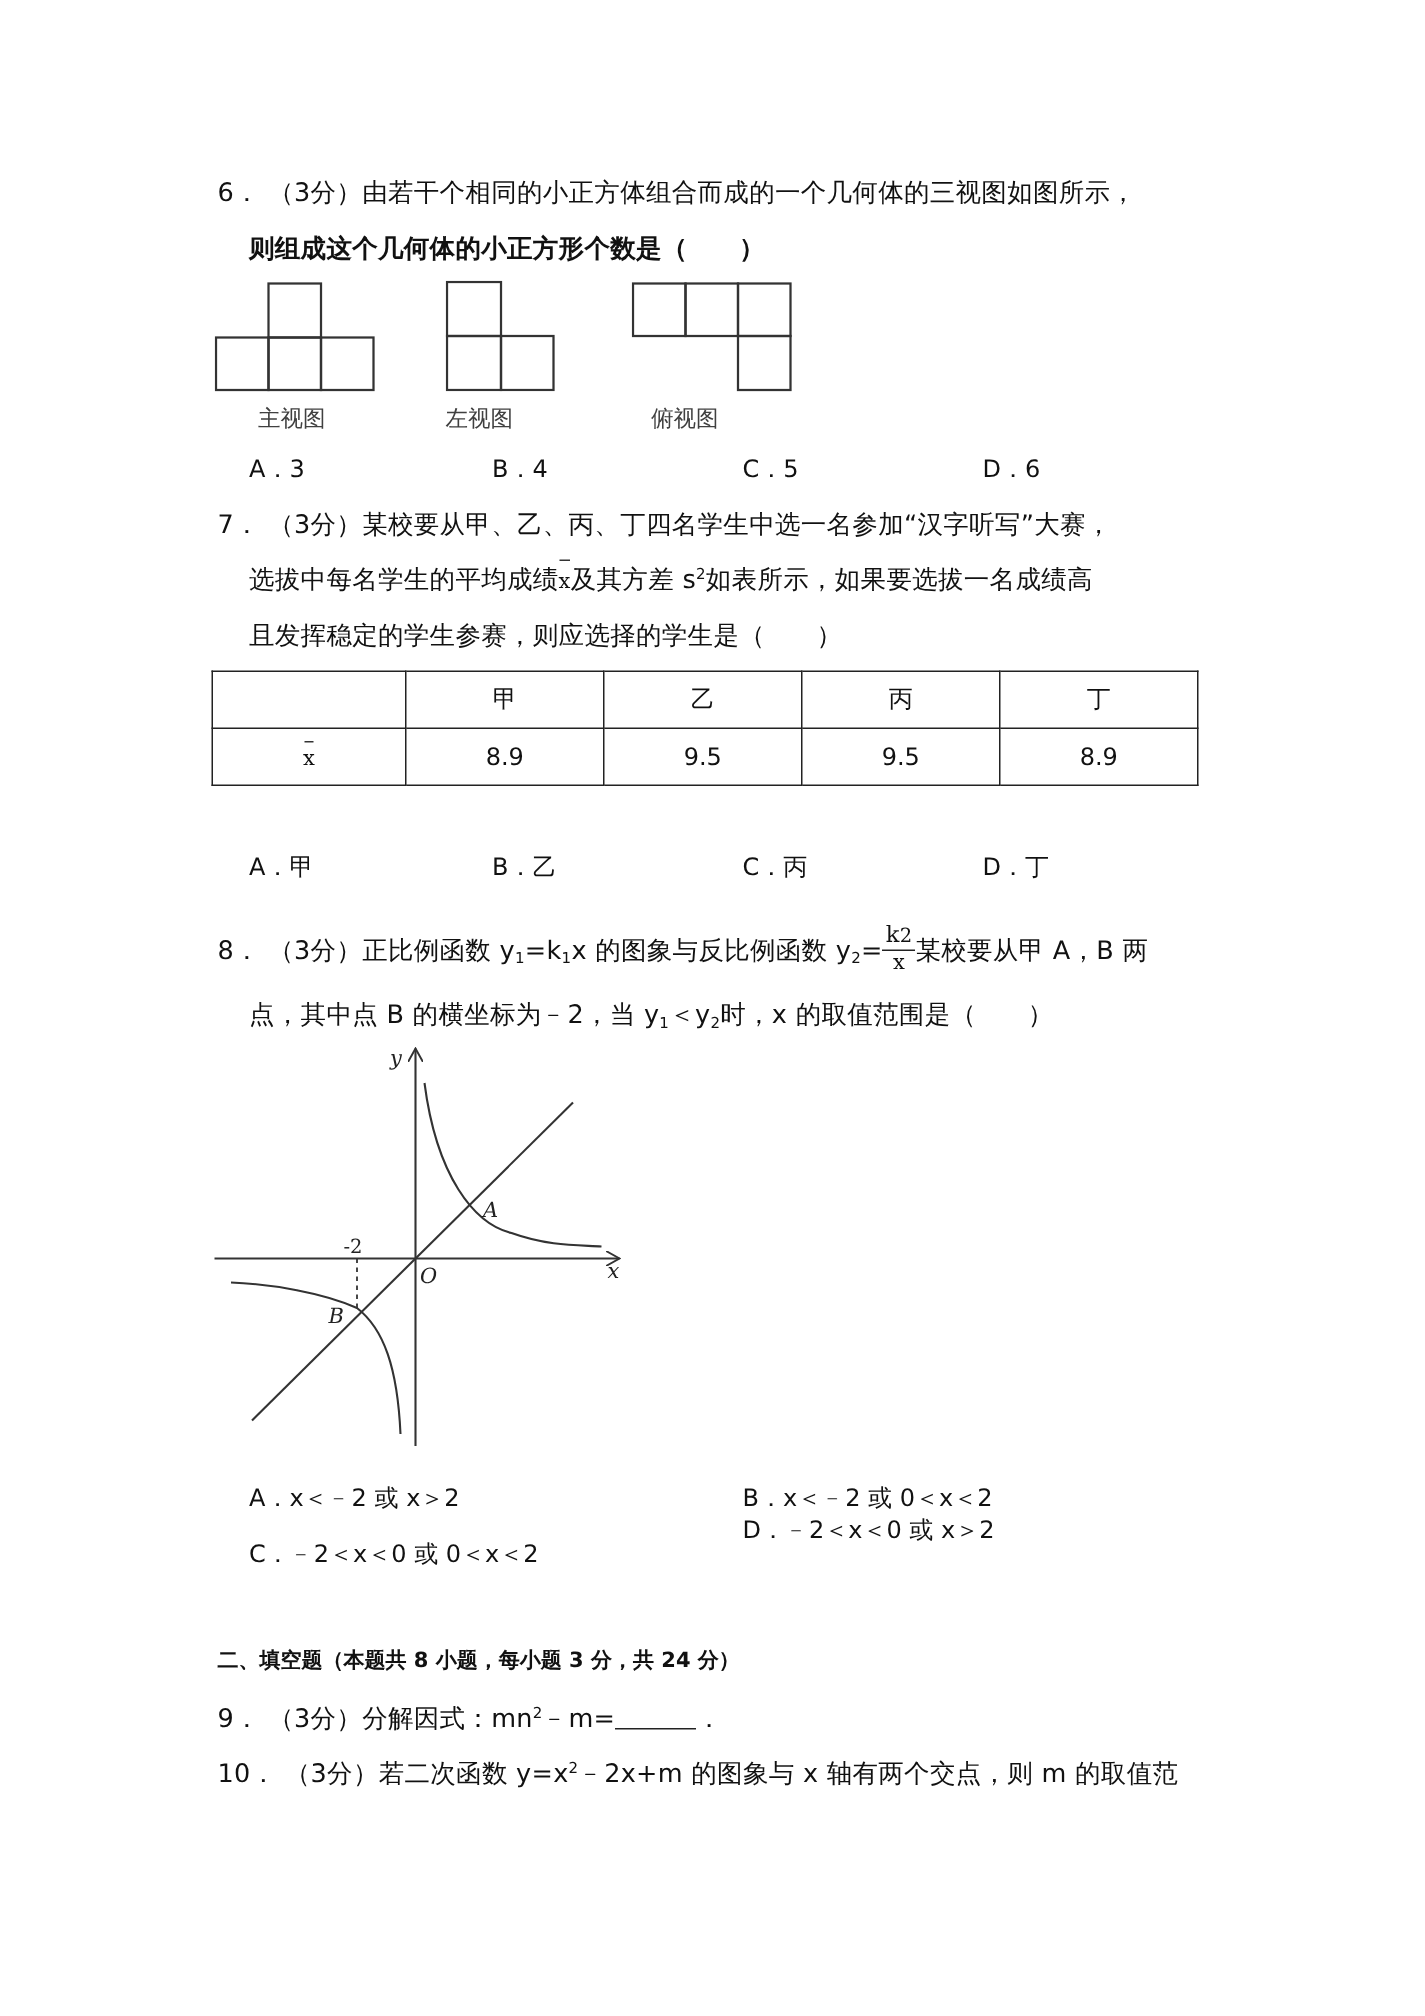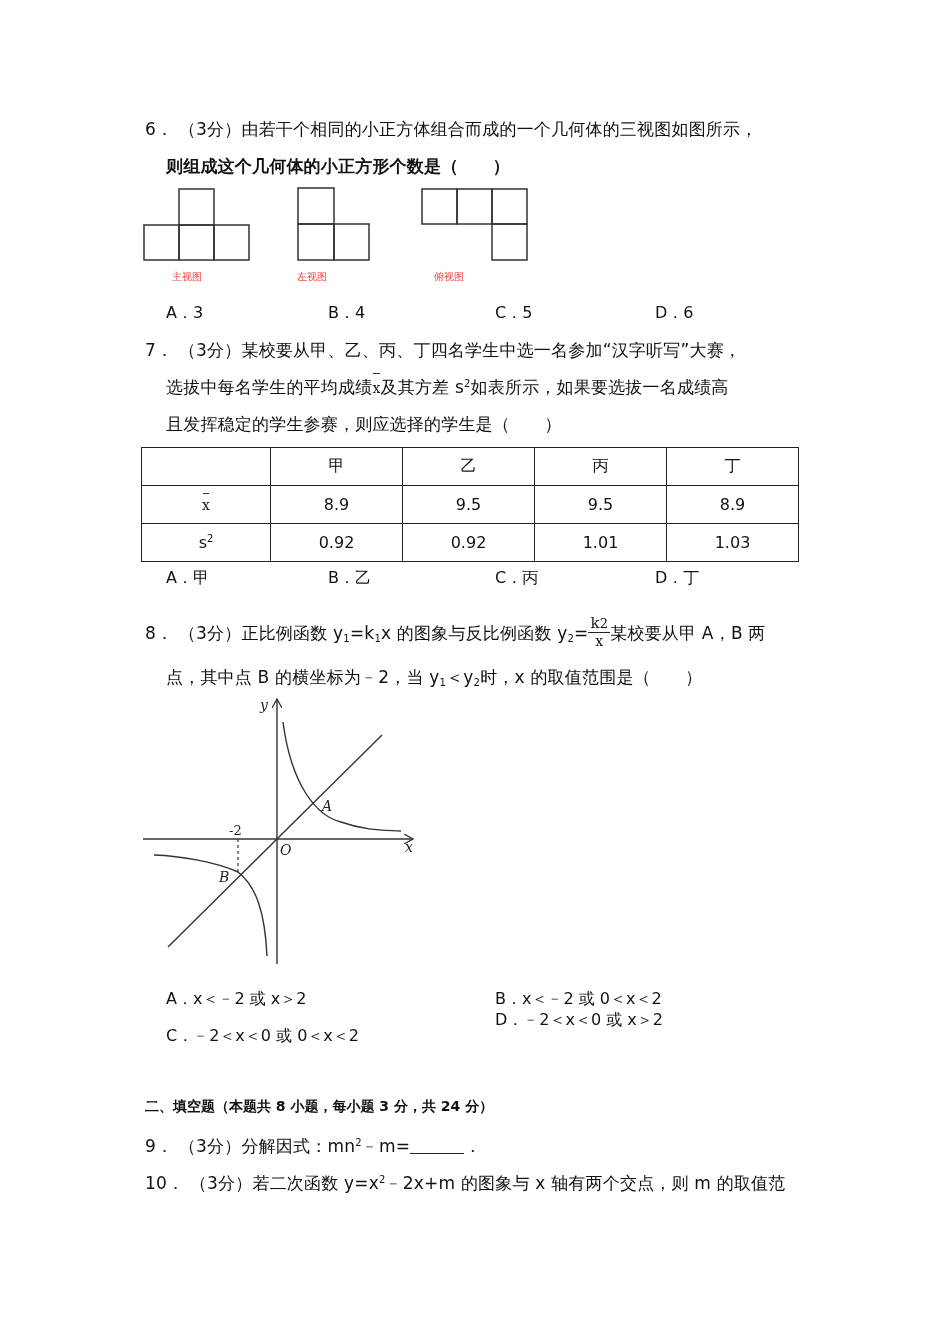--- a/index.html
+++ b/index.html
@@ -7,21 +7,21 @@
          font-family: "DejaVu Sans", "Liberation Sans", sans-serif; color: #111; }
   .abs { position: absolute; white-space: nowrap; }
   .line { font-size: 17px; line-height: 22px; letter-spacing: 0.2px; }
   .opt { font-size: 16px; line-height: 22px; }
   sup { font-size: 10px; vertical-align: 6px; line-height: 0; }
   sub { font-size: 10px; vertical-align: -3px; line-height: 0; }
   .xbar { display: inline-block; position: relative; font-family: "DejaVu Serif", serif; font-size: 14px; }
   .xbar::before { content: ""; position: absolute; left: 1px; right: 1px; top: -4px; border-top: 1px solid #333; }
   .view-fig { position: absolute; }
   .view-fig svg { display: block; }
-  .view-label { position: absolute; font-size: 10px; color: #ef4444; }
+  .view-label { position: absolute; font-size: 15px; color: #404040; }
   table.stats { position: absolute; left: 141px; top: 447px; border-collapse: collapse; }
   table.stats td { border: 1.5px solid #222; width: 131px; height: 37px; text-align: center;
                    font-size: 16px; padding: 0; }
   table.stats td.first { width: 128px; }
   .frac { display: inline-block; vertical-align: middle; text-align: center; position: relative; top: -2px; }
   .frac .num { display: block; font-family: "DejaVu Serif", serif; font-size: 15px; line-height: 16px; border-bottom: 1px solid #222; padding: 0 2px; }
   .frac .den { display: block; font-family: "DejaVu Serif", serif; font-size: 14px; line-height: 16px; }
   .section { font-weight: bold; font-size: 14px; }
   .blank { display: inline-block; width: 54px; border-bottom: 1px solid #222; height: 16px; vertical-align: -2px; }
 </style>
@@ -86,27 +86,20 @@
     <td>丙</td>
     <td>丁</td>
   </tr>
   <tr>
     <td class="first"><span class="xbar">x</span></td>
     <td>8.9</td>
     <td>9.5</td>
     <td>9.5</td>
     <td>8.9</td>
   </tr>
-  <tr>
-    <td class="first"><span>s</span><sup>2</sup></td>
-    <td>0.92</td>
-    <td>0.92</td>
-    <td>1.01</td>
-    <td>1.03</td>
-  </tr>
 </tbody>
   </table>
 
 <div class="abs opt" style="left:166px; top:567px;">A．甲</div>
 <div class="abs opt" style="left:328px; top:567px;">B．乙</div>
 <div class="abs opt" style="left:495px; top:567px;">C．丙</div>
 <div class="abs opt" style="left:655px; top:567px;">D．丁</div>
 
 <div class="abs line" style="left:145px; top:617px;">
   <span>8． （3分）正比例函数 y</span><sub>1</sub><span>=k</span><sub>1</sub><span>x 的图象与反比例函数 y</span><sub>2</sub><span>=</span><span class="frac"><span class="num"><span>k</span><span style="font-size:13px;">2</span></span><span class="den">x</span></span><span>某校要从甲 A，B 两</span>

